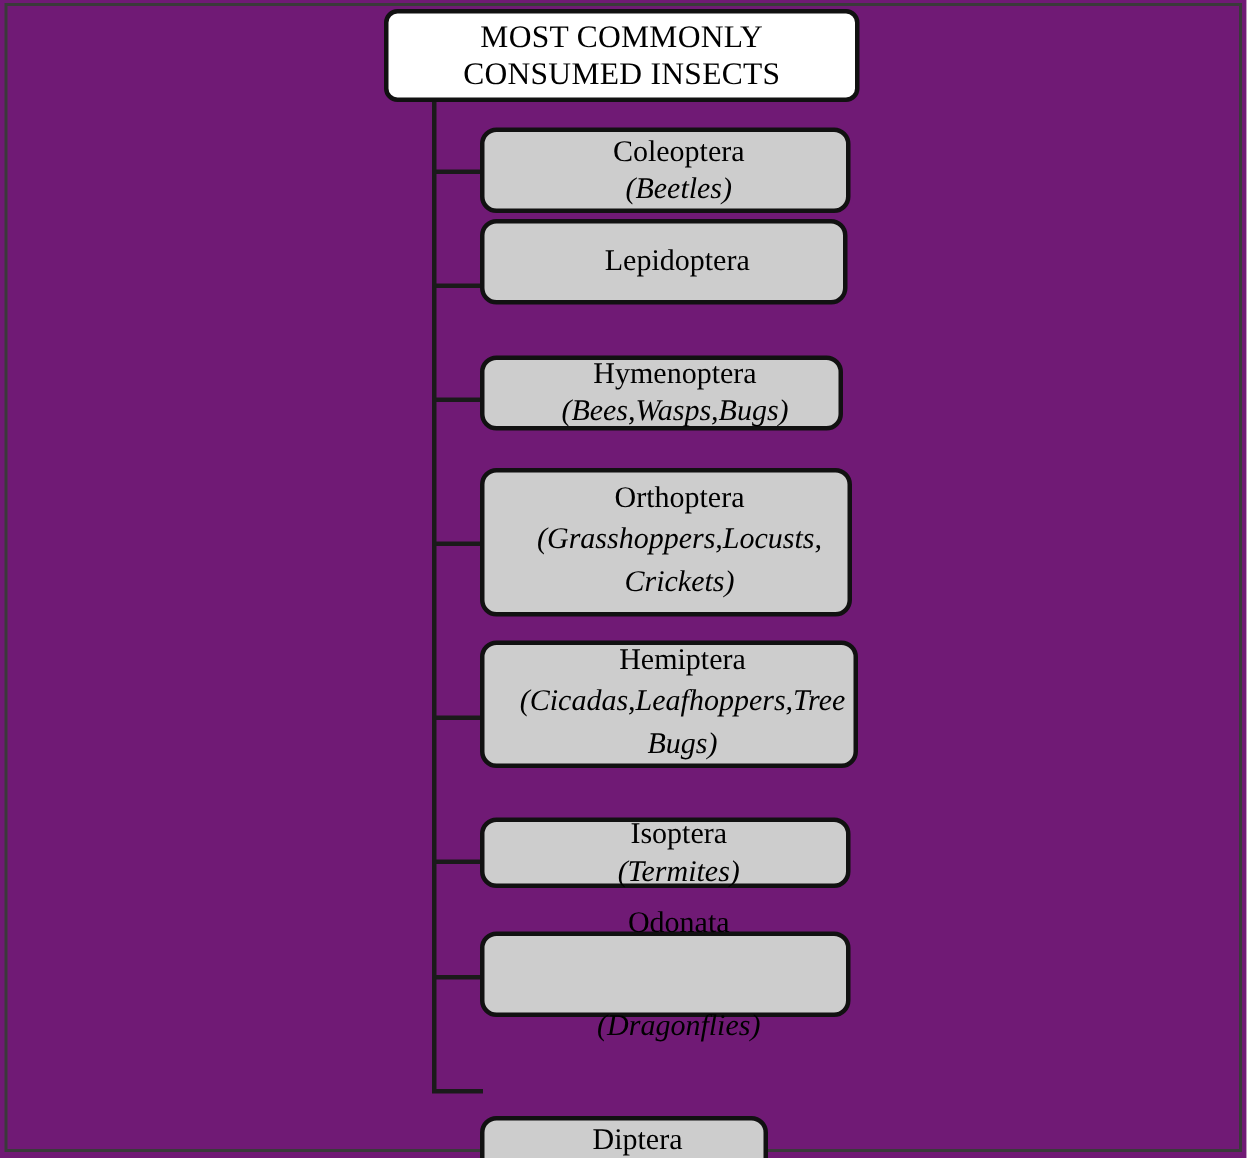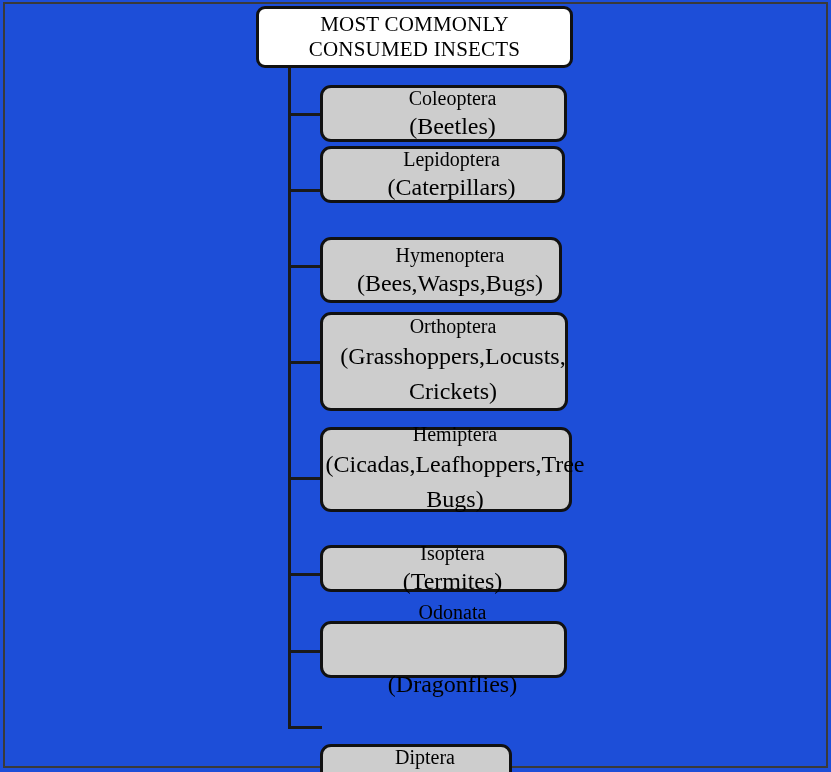--- a/index.html
+++ b/index.html
@@ -8,21 +8,21 @@
     background: #ffffff;
   }
   body {
     font-family: "Liberation Serif", "DejaVu Serif", serif;
   }
 
   #canvas {
     position: relative;
     width: 831px;
     height: 772px;
-    background: #1d4ed8;
+    background: #701a75;
     box-sizing: border-box;
     overflow: hidden;
   }
 
   
   #frame {
     position: absolute;
     left: 3px;
     top: 2px;
     width: 825px;
@@ -89,22 +89,23 @@
     color: #000000;
     text-align: center;
     line-height: 1.25;
     padding-left: 18px;
   }
   .order-node .order-name {
     font-size: 20px;
     white-space: nowrap;
   }
   .order-node .order-common {
-    font-size: 24px;
+    font-size: 20px;
     padding: 0 6px;
+    font-style: italic;
   }
   .order-node.tall .order-common {
     line-height: 1.45;
   }
 </style>
 </head>
 <body>
 
 <div id="canvas">
 
@@ -126,24 +127,23 @@
   <div class="branch" style="top:650px;"></div>
   <div class="branch" style="top:726px;"></div>
 
   <div class="order-node" style="left:320px; top:85px; width:247px; height:57px;">
     <div class="order-name">Coleoptera</div>
     <div class="order-common">(Beetles)</div>
   </div>
 
   <div class="order-node" style="left:320px; top:146px; width:245px; height:57px;">
     <div class="order-name">Lepidoptera</div>
-    <div class="order-common">(Caterpillars)</div>
   </div>
 
-  <div class="order-node" style="left:320px; top:237px; width:242px; height:66px;">
+  <div class="order-node" style="left:320px; top:237px; width:242px; height:50px;">
     <div class="order-name">Hymenoptera</div>
     <div class="order-common">(Bees,Wasps,Bugs)</div>
   </div>
 
   <div class="order-node tall" style="left:320px; top:312px; width:248px; height:99px;">
     <div class="order-name">Orthoptera</div>
     <div class="order-common">(Grasshoppers,Locusts,</div>
     <div class="order-common">Crickets)</div>
   </div>
 

